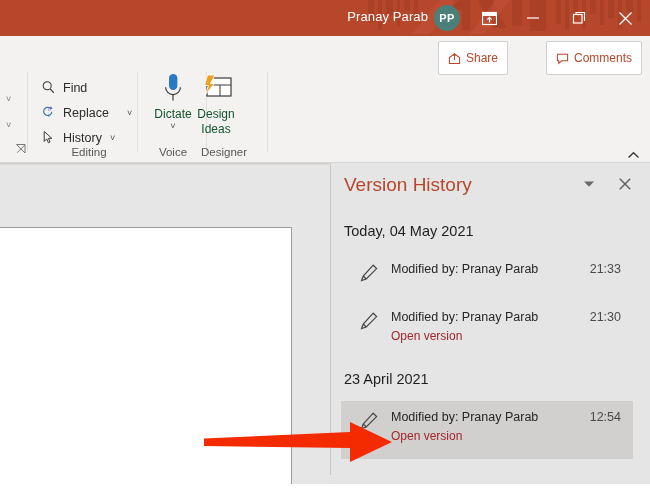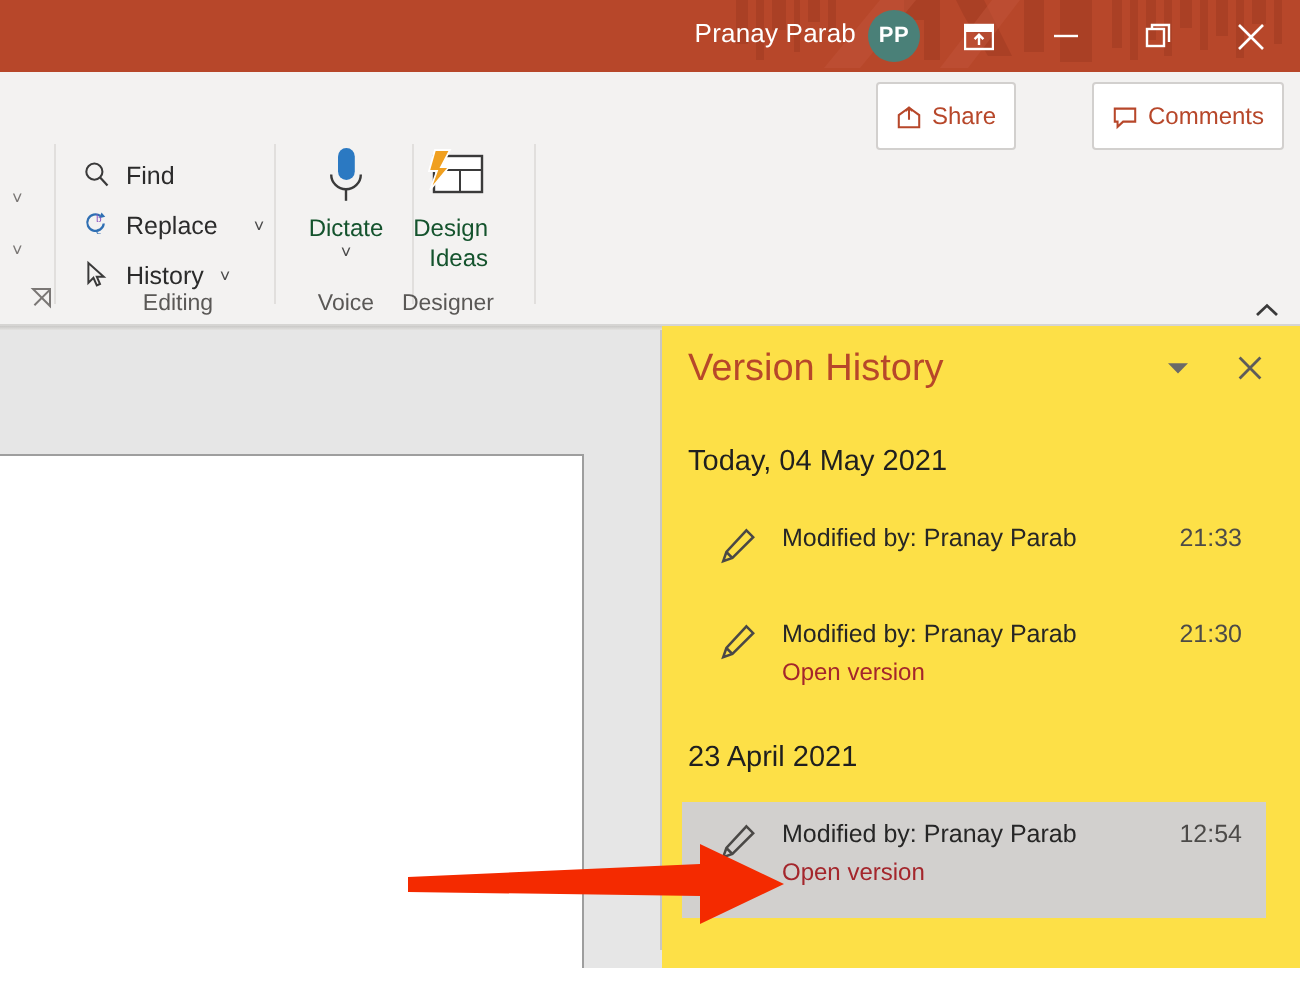--- a/index.html
+++ b/index.html
@@ -231,21 +231,21 @@
     background: #c8c6c4;
   }
 
   
   .vhpane {
     position: absolute;
     left: 331px;
     top: 163px;
     width: 319px;
     height: 337px;
-    background: #fde047;
+    background: #e5e5e5;
     text-align: center;
   }
   .vh-header {
     position: absolute;
     left: 0; top: 0;
     width: 319px; height: 46px;
   }
   .vh-title {
     position: absolute;
     left: 13px; top: 11px;
@@ -472,21 +472,21 @@
           </svg>
         </span>
         <span class="big-lbl">Dictate</span>
         <span class="big-chev">˅</span>
       </div>
 
       <div class="grp-label" style="left:139px; width:68px;">Voice</div>
 
       <div class="rib-sep" style="left:206px;"></div>
 
-      <div class="big-btn" style="left:188px;align-items:flex-end;">
+      <div class="big-btn" style="left:188px;">
         <span class="big-ico">
           <svg width="36" height="32" viewBox="0 0 36 32">
             <rect x="9" y="4" width="24" height="18" fill="#ffffff" stroke="#3a3a3a" stroke-width="1.2"></rect>
             <line x1="9" y1="11" x2="33" y2="11" stroke="#3a3a3a" stroke-width="1"></line>
             <line x1="22" y1="11" x2="22" y2="22" stroke="#3a3a3a" stroke-width="1"></line>
             <polygon points="9.5,1 17,1 12.5,9.5 16.5,9.5 7,21 10.5,11.5 6.5,11.5" fill="#f0a020" stroke="#ffffff" stroke-width="0.9"></polygon>
           </svg>
         </span>
         <span class="big-lbl">Design</span>
         <span class="big-lbl">Ideas</span>

